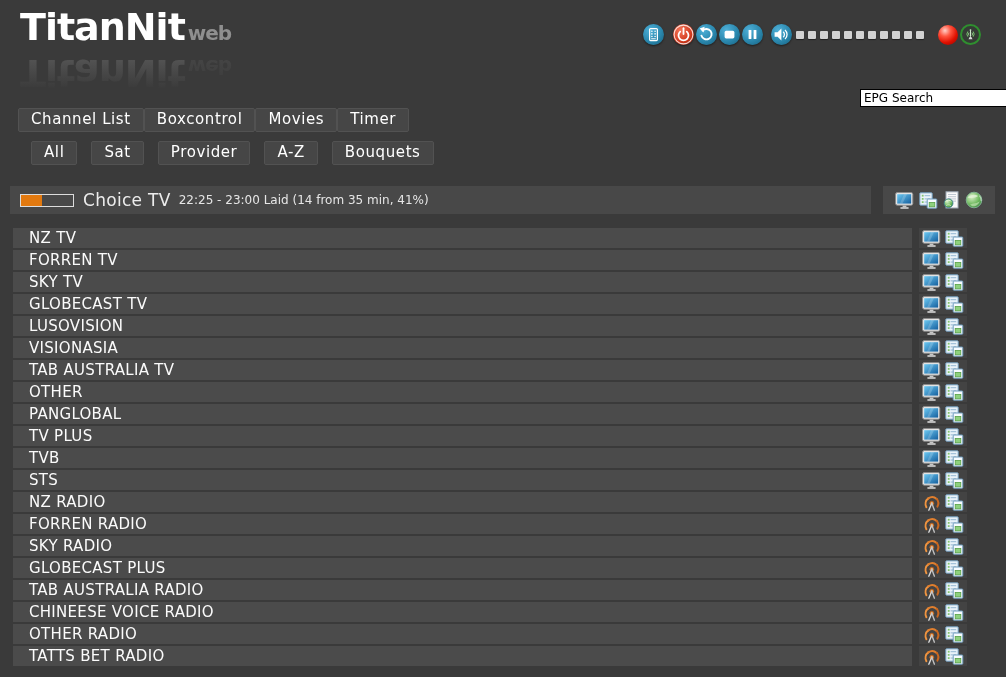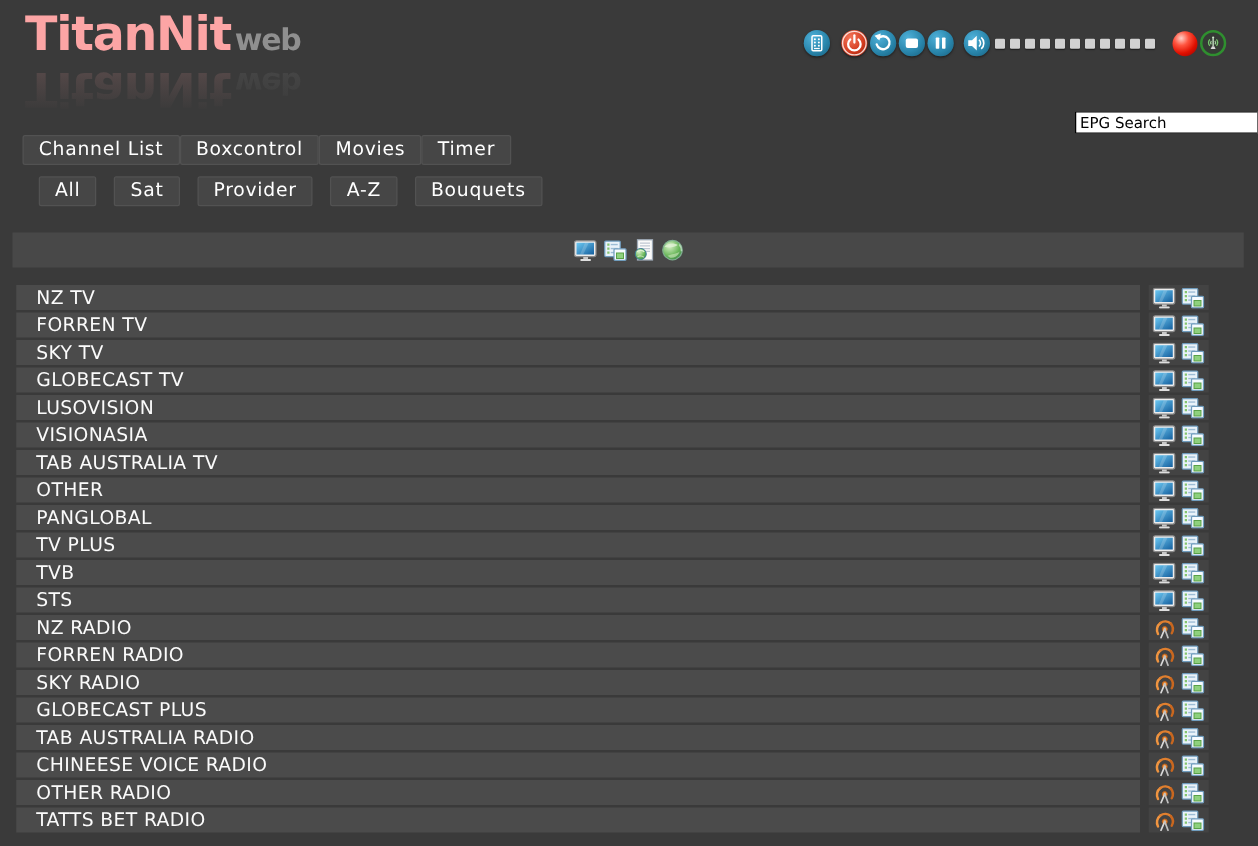--- a/index.html
+++ b/index.html
@@ -3,22 +3,22 @@
 <meta charset="utf-8">
 <style>
   * { margin:0; padding:0; box-sizing:border-box; }
   html,body { background:#3a3a3a; }
   body { font-family:"DejaVu Sans","Liberation Sans",sans-serif; }
   .page { position:relative; width:1006px; height:677px; background:#3a3a3a; overflow:hidden; }
 
   
   .logo-wrap { position:absolute; left:20px; top:6px; }
   .logo { font-weight:bold; font-size:38px; letter-spacing:-1px; line-height:42px; white-space:nowrap; }
-  .brand { color:#fca5a5; }
-  .brand-suffix { color:#8f8f8f; font-size:24px; margin-left:3px; }
+  .brand { color:#ffffff; }
+  .brand-suffix { color:#8f8f8f; font-size:20px; margin-left:3px; }
   .logo.reflection { transform:scaleY(-1); opacity:.22; margin-top:-8px; }
   .logo-fade { position:absolute; left:-10px; top:44px; width:260px; height:46px;
     background:linear-gradient(to bottom, rgba(58,58,58,.25), #3a3a3a 85%); }
 
   
   .controls { position:absolute; left:643px; top:23px; height:23px; display:flex; align-items:center; }
   .cbtn { width:21px; height:21px; border-radius:50%; display:inline-flex; align-items:center; justify-content:center; flex:0 0 auto; }
   .cbtn.blue { background:radial-gradient(circle at 35% 30%, #4fb0d8 0%, #2a87ad 55%, #16607f 100%); box-shadow:0 1px 2px rgba(0,0,0,.5); }
   .cbtn.red  { background:radial-gradient(circle at 35% 30%, #f4765a 0%, #d23a1e 55%, #8e1a06 100%); box-shadow:0 1px 2px rgba(0,0,0,.5); }
   .sp9 { width:9px; } .sp2 { width:2px; } .sp8 { width:8px; } .sp4 { width:4px; } .sp14 { width:14px; }
@@ -177,20 +177,27 @@
 
   <div class="nav-filters">
     <button class="btn">All</button>
     <button class="btn">Sat</button>
     <button class="btn">Provider</button>
     <button class="btn">A-Z</button>
     <button class="btn">Bouquets</button>
   </div>
 
   <div class="now-wrap">
+    <div class="now-bar">
+      <div class="progress">
+        <div class="progress-fill" style="width: 41%;"></div>
+      </div>
+      <span class="now-channel">Choice TV</span>
+      <span class="now-epg">22:25 - 23:00 Laid (14 from 35 min, 41%)</span>
+    </div>
     <div class="now-actions">
         <span class="li">
           <svg width="19" height="17" viewBox="0 0 19 17">
             <rect x="0.6" y="0.6" width="17.2" height="12.6" rx="1.6" fill="#ededed" stroke="#8a8a8a" stroke-width="1"></rect>
             <rect x="2.2" y="2.2" width="14" height="9.4" fill="url(#gScr)"></rect>
             <path d="M5 11.6 L9 2.2 L12 2.2 L7.6 11.6 Z" fill="#ffffff" opacity="0.18"></path>
             <rect x="7.6" y="13.6" width="3.8" height="1.6" fill="#c8c8c8"></rect>
             <rect x="5.2" y="15.2" width="8.6" height="1.6" rx="0.8" fill="#dedede"></rect>
           </svg>
         </span>

